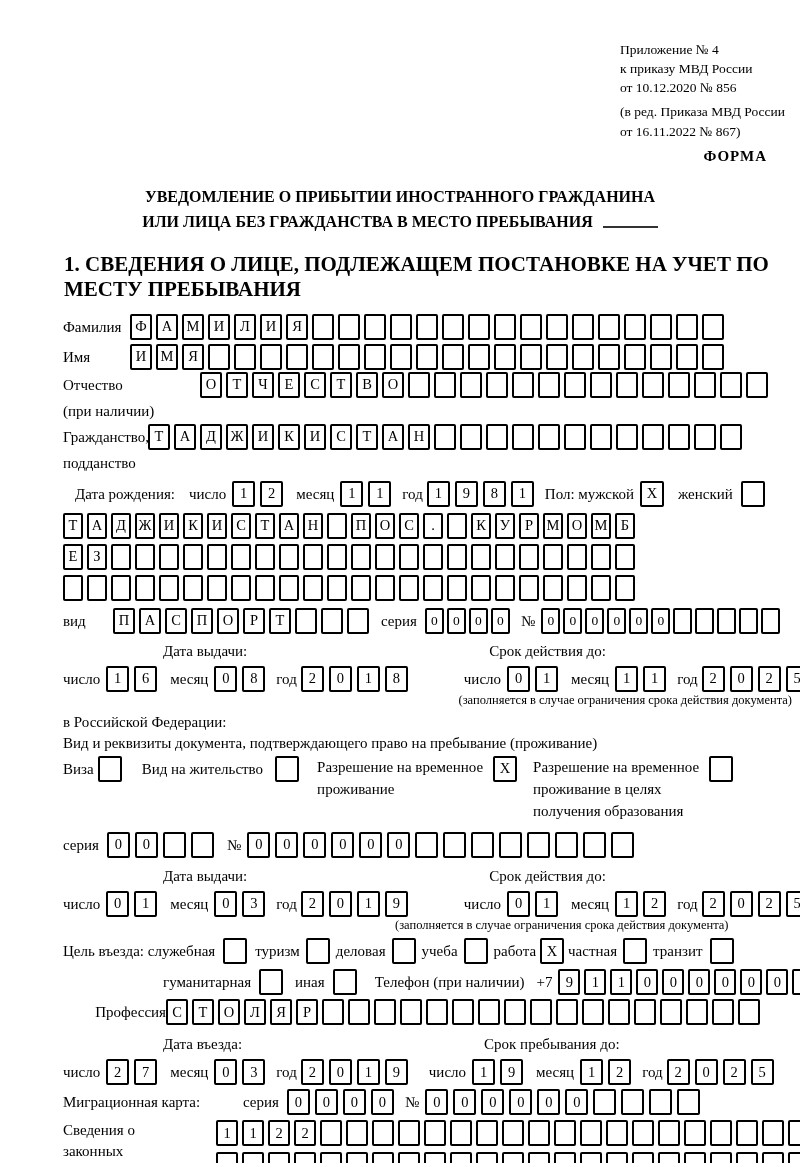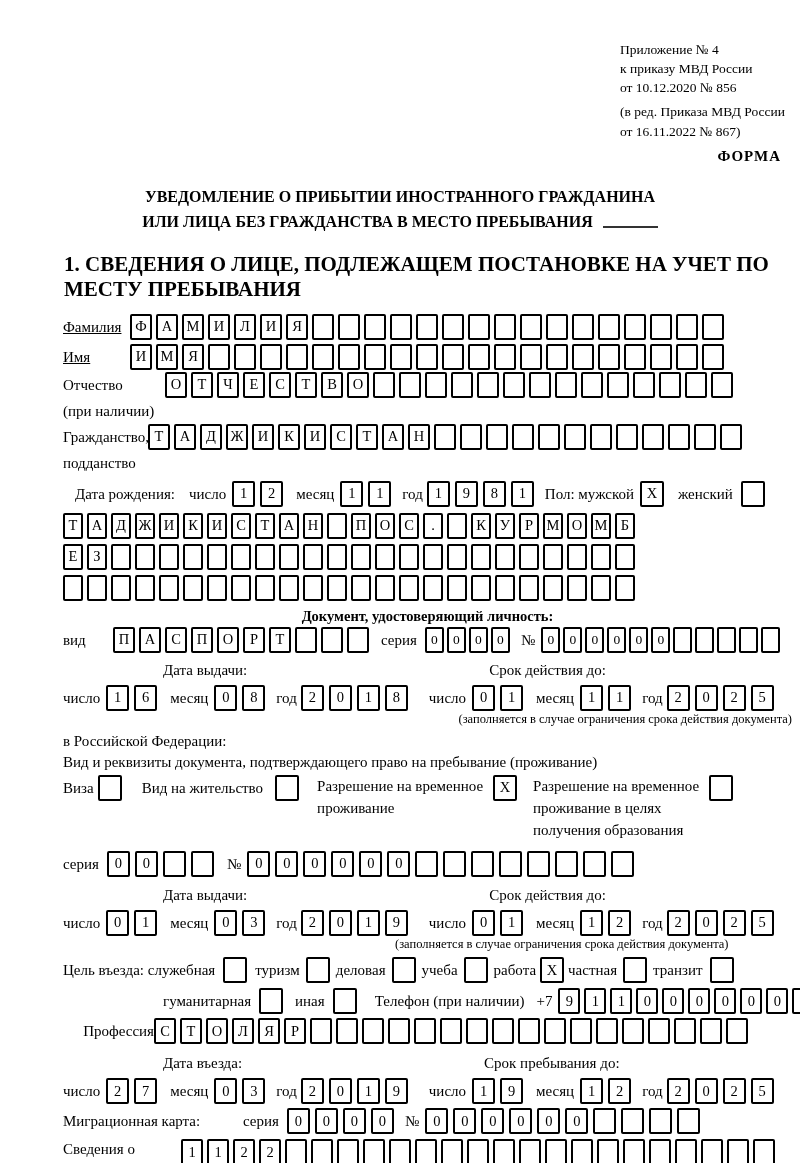--- a/index.html
+++ b/index.html
@@ -4,21 +4,21 @@
 <style>
   html,body { margin:0; padding:0; background:#e8e8e8; }
   .page {
     position:relative; width:800px; height:1163px; margin:0 auto;
     background:#ffffff; color:#000;
     font-family:"Liberation Serif","DejaVu Serif",serif;
     font-size:15px; overflow:hidden;
   }
   .annex { position:absolute; left:620px; top:40px; font-size:13.5px; line-height:1.42; }
   .annex-note { margin-top:5px; }
-  .forma { position:absolute; top:148px; right:19px; font-weight:bold; font-size:15px; letter-spacing:1px; }
+  .forma { position:absolute; top:148px; right:33px; font-weight:bold; font-size:15px; letter-spacing:1px; }
   .title { margin:0; padding-top:185px; text-align:center; font-weight:bold; font-size:16px; line-height:1.55; }
   .t-underline { display:inline-block; width:55px; height:2px; background:#333; margin-left:10px; transform:translateY(1px); }
   .section-heading { margin:17px 0 0 64px; font-weight:bold; font-size:21px; }
 
   .form-body { padding:12px 8px 0 63px; }
   .row { display:flex; align-items:center; white-space:nowrap; }
   .ai-start { align-items:flex-start; }
   .lbl { flex:none; line-height:26px; }
   .lbl-col { flex:none; line-height:26px; }
   .lbl-col > div { line-height:26px; }
@@ -33,24 +33,24 @@
   }
   .sz20 .cell { width:20px; margin-right:4px; }
   .sz19 .cell { width:19px; margin-right:3px; font-size:13.5px; }
   .sz23 .cell { width:23px; margin-right:5px; }
   .cb .cell { width:24px; margin-right:0; }
 
   .center-heading { text-align:center; font-weight:bold; font-size:14.5px; }
   .note { font-size:12.5px; line-height:1.3; }
   .opt-block { flex:none; line-height:22px; }
 
-  .w67{width:67px;flex:none;text-decoration:underline;} .w85{width:85px;flex:none;} .w91{width:91px;flex:none;}
+  .w67{width:67px;flex:none;} .w85{width:85px;flex:none;} .w91{width:91px;flex:none;margin-left:12px;}
   .w102{width:102px;flex:none;} .w112{width:112px;flex:none;} .w118{width:118px;flex:none;}
   .w140{width:140px;flex:none;} .w150{width:150px;flex:none;}
-  .mb0{margin-bottom:0;} .mb2{margin-bottom:2px;} .mb4{margin-bottom:4px;} .mb5{margin-bottom:5px;}
+  .mb0{margin-bottom:0;gap:35px;} .mb2{margin-bottom:2px;} .mb4{margin-bottom:4px;} .mb5{margin-bottom:5px;}
   .mb6{margin-bottom:6px;text-align:right;} .mb10{margin-bottom:10px;}
   .ml4{margin-left:4px;} .ml6{margin-left:6px;} .ml8{margin-left:8px;} .ml10{margin-left:10px;}
   .ml12{margin-left:12px;} .ml16{margin-left:16px;} .ml18{margin-left:18px;} .ml20{margin-left:20px;}
   .ml30{margin-left:30px;} .ml100{margin-left:100px;}
   .ml242{margin-left:242px;} .ml332{margin-left:332px;} .gap2{margin-left:16px;}
   .mr4{margin-right:4px;} .mr6{margin-right:6px;} .mr8{margin-right:8px;} .mr14{margin-right:14px;}
 </style>
 </head>
 <body>
 
@@ -303,21 +303,20 @@
             <span class="cell"></span>
             <span class="cell"></span>
             <span class="cell"></span>
             <span class="cell"></span>
             <span class="cell"></span>
             <span class="cell"></span>
           </span>
       </div>
     </div>
 
-    <div class="center-heading mb2">Документ, удостоверяющий личность:</div>
 
     <div class="row mb4">
       <span class="lbl" style="width:50px;">вид</span>
       <span class="cells mr8">
           <span class="cell">П</span>
           <span class="cell">А</span>
           <span class="cell">С</span>
           <span class="cell">П</span>
           <span class="cell">О</span>
           <span class="cell">Р</span>

